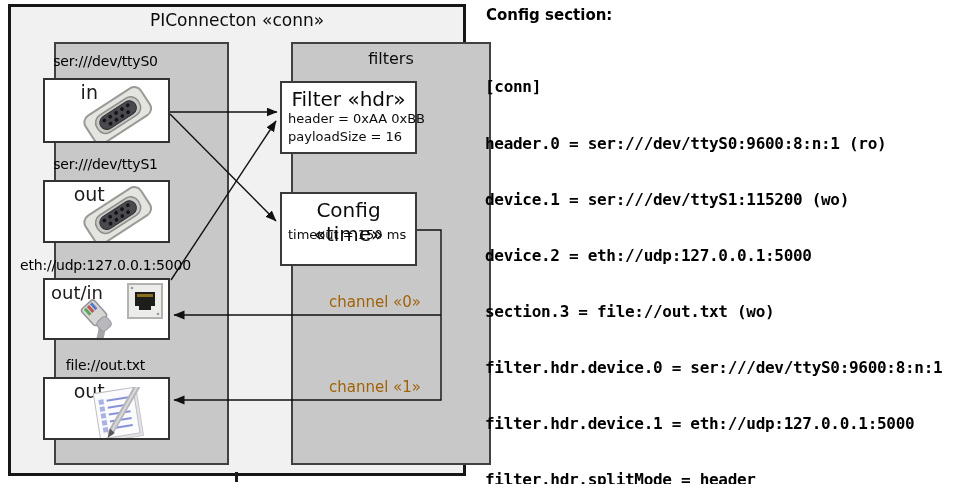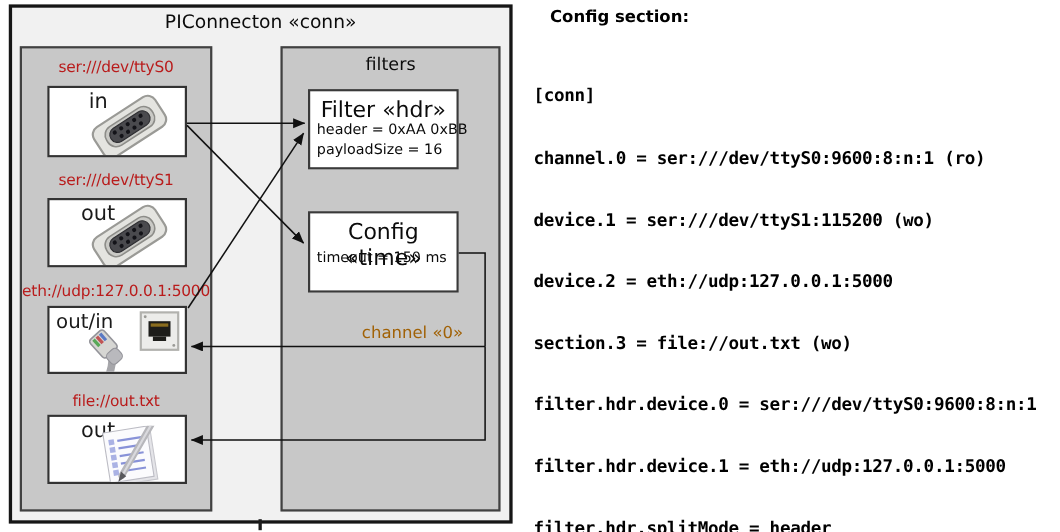--- a/index.html
+++ b/index.html
@@ -6,45 +6,45 @@
   .page{position:relative;width:964px;height:484px;background:#ffffff;overflow:hidden;
         font-family:"DejaVu Sans",sans-serif;color:#111;}
 
   
   .diagram{position:absolute;left:8px;top:4px;width:458px;height:472px;box-sizing:border-box;
            border:3px solid #161616;background:#f1f1f1;}
   .diagram-title{position:absolute;left:0;right:0;top:3px;text-align:center;
                  font-size:17px;color:#0b0b0b;}
 
   
-  .group{position:absolute;box-sizing:border-box;background:#c8c8c8;border:2px solid #414141;}
+  .group{position:absolute;box-sizing:border-box;background:#c8c8c8;border:2px solid #414141;margin-left:36px;}
   .devices-group{left:7px;top:35px;width:175px;height:423px;}
   .filters-group{left:244px;top:35px;width:200px;height:423px;}
   .filters-title{text-align:center;padding-top:5px;font-size:16px;color:#0b0b0b;}
 
   
   .dev-label{position:absolute;left:7px;width:175px;text-align:center;font-size:14px;
-             letter-spacing:-0.2px;color:#b91c1c;}
+             letter-spacing:-0.2px;color:#000000;}
   .dev-box{position:absolute;box-sizing:border-box;background:#ffffff;border:2px solid #333;overflow:hidden;}
   .port{position:absolute;top:1px;left:0;width:72%;text-align:center;font-size:19px;color:#1a1a1a;}
   .port-left{position:absolute;top:2px;left:6px;font-size:18px;color:#1a1a1a;}
   .dev-icon{position:absolute;}
 
   
   .filter-box{position:absolute;box-sizing:border-box;background:#ffffff;border:2px solid #3a3a3a;}
   .filter-title{text-align:center;padding-top:4px;font-size:20px;color:#0b0b0b;}
   .filter-attr{position:absolute;left:6px;font-size:13px;line-height:18px;color:#0b0b0b;white-space:nowrap;}
 
   
   .connectors{position:absolute;left:0;top:0;width:452px;height:466px;pointer-events:none;}
   .channel-label{position:absolute;right:42px;width:160px;text-align:right;font-size:15px;color:#a16207;}
   .bottom-notch{position:absolute;left:235px;top:472px;width:3px;height:10px;background:#1c1c1c;}
 
   
-  .config-heading{position:absolute;left:500px;top:6px;font-size:15px;font-weight:bold;color:#000;}
+  .config-heading{position:absolute;left:486px;top:6px;font-size:15px;font-weight:bold;color:#000;}
   .config-lines{position:absolute;left:485px;top:41px;font-family:"DejaVu Sans Mono",monospace;
                 font-size:16px;font-weight:bold;letter-spacing:-0.3px;line-height:18.7px;
                 color:#000;white-space:pre;}
 </style>
 </head>
 <body>
 
 <div class="page">
 
   <div class="diagram">
@@ -172,28 +172,29 @@
         <line x1="159" y1="105" x2="266" y2="105" marker-end="url(#arr)"></line>
         <line x1="159" y1="107" x2="265" y2="214" marker-end="url(#arr)"></line>
         <line x1="160" y1="273" x2="265" y2="114" marker-end="url(#arr)"></line>
         <path d="M406,223 L430,223 L430,308"></path>
         <path d="M430,308 L163,308" marker-end="url(#arr)"></path>
         <path d="M430,308 L430,393 L163,393" marker-end="url(#arr)"></path>
       </g>
     </svg>
 
     <div class="channel-label" style="top:286px;">channel «0»</div>
+    <div class="channel-label" style="top:371px;">channel «1»</div>
   </div>
 
   <div class="bottom-notch"></div>
 
   <div class="config-heading">Config section:</div>
   <div class="config-lines">
     <div>[conn]</div>
-    <div>channel.0 = ser:///dev/ttyS0:9600:8:n:1 (ro)</div>
+    <div>header.0 = ser:///dev/ttyS0:9600:8:n:1 (ro)</div>
     <div>device.1 = ser:///dev/ttyS1:115200 (wo)</div>
     <div>device.2 = eth://udp:127.0.0.1:5000</div>
     <div>section.3 = file://out.txt (wo)</div>
     <div>filter.hdr.device.0 = ser:///dev/ttyS0:9600:8:n:1</div>
     <div>filter.hdr.device.1 = eth://udp:127.0.0.1:5000</div>
     <div>filter.hdr.splitMode = header</div>
     
     
     
     

